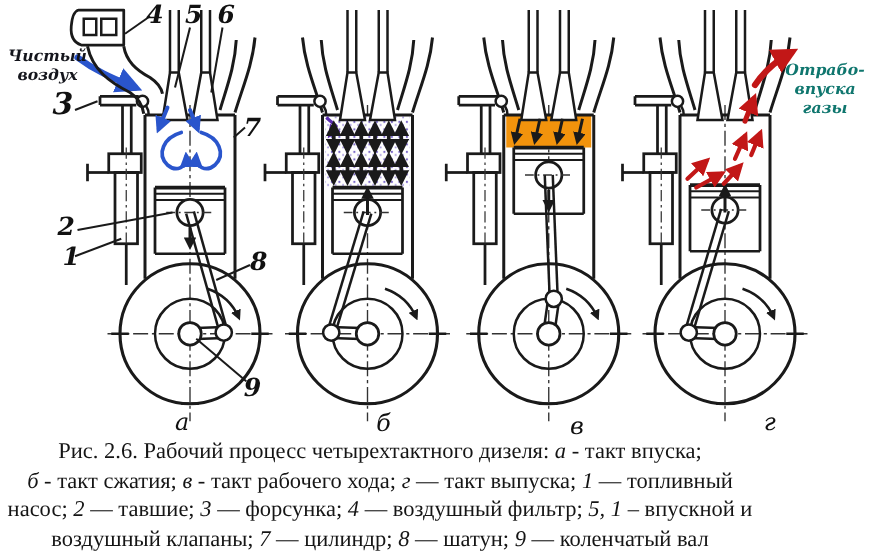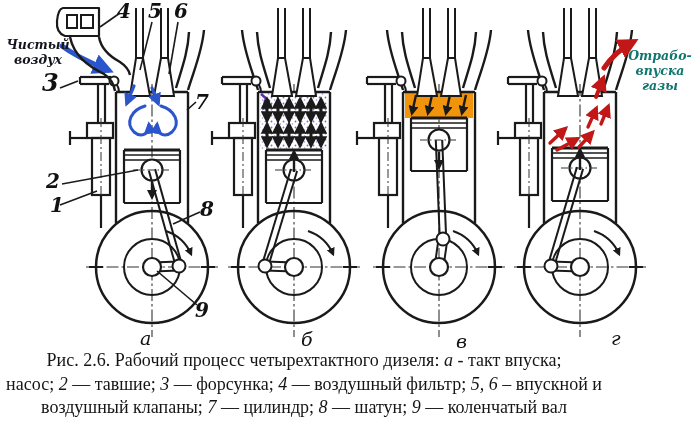--- a/index.html
+++ b/index.html
@@ -393,16 +393,17 @@
   <span class="pnum" style="left:200px;top:198px">8</span>
   <span class="pnum" style="left:195px;top:299px">9</span>
 
   <span class="slet" style="left:140px;top:327px">а</span>
   <span class="slet" style="left:301px;top:328px">б</span>
   <span class="slet" style="left:456px;top:330px">в</span>
   <span class="slet" style="left:611px;top:327px">г</span>
 
   <div class="caption" id="caption">
       <div class="cline"><span>Рис. 2.6. Рабочий процесс четырехтактного дизеля: </span><span class="it">а</span><span> -  такт впуска;</span></div>
-      <div class="cline"><span>насос; </span><span class="it">2</span><span> — тавшие; </span><span class="it">3</span><span> — форсунка; </span><span class="it">4</span><span> — воздушный фильтр; </span><span class="it">5, 6</span><span> – впускной и</span></div>
+      <div class="cline"><span class="it">б</span><span> - такт сжатия; </span><span class="it">в</span><span> - такт рабочего хода; </span><span class="it">г</span><span> — такт выпуска; </span><span class="it">1</span><span> — топливный</span></div>
+      <div class="cline"><span>насос; </span><span class="it">2</span><span> — тавшие; </span><span class="it">3</span><span> — форсунка; </span><span class="it">4</span><span> — воздушный фильтр; </span><span class="it">5, 1</span><span> – впускной и</span></div>
       <div class="cline"><span>воздушный клапаны; </span><span class="it">7</span><span> — цилиндр; </span><span class="it">8</span><span> — шатун; </span><span class="it">9</span><span> — коленчатый вал</span></div>
     </div>
 </div>
 
 </body></html>

